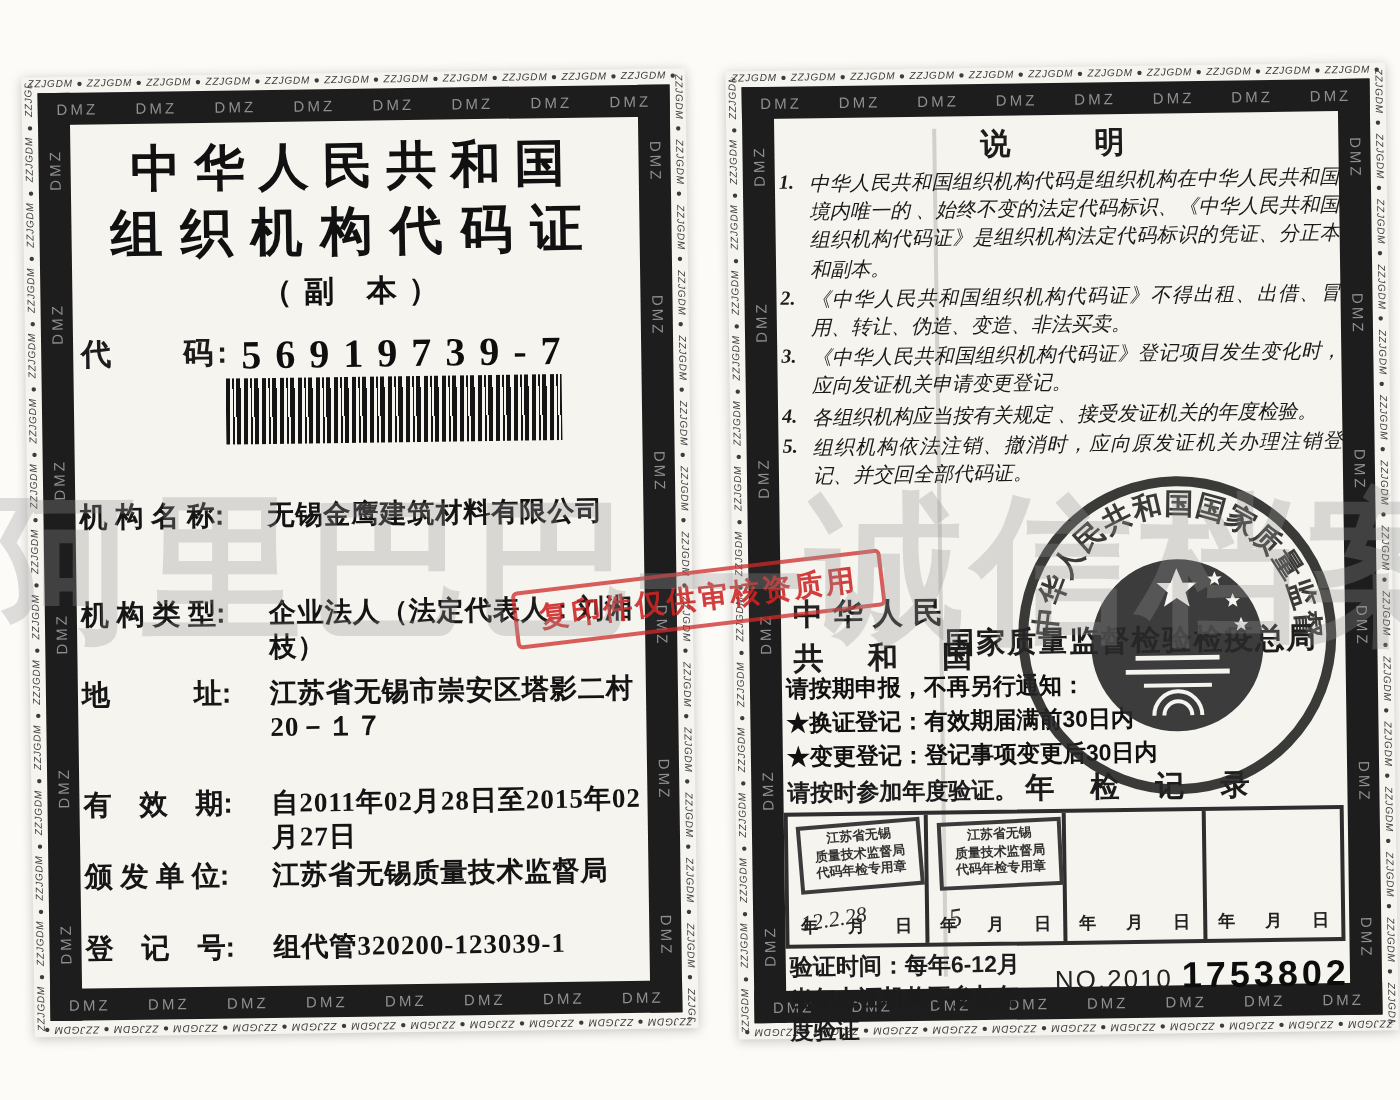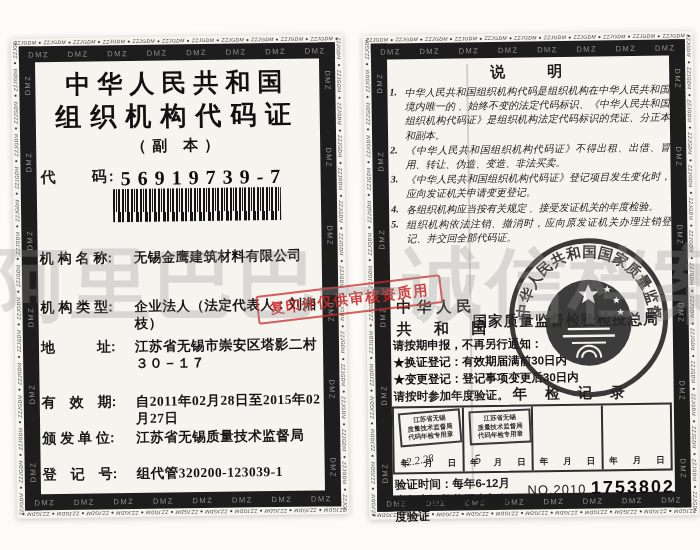--- a/index.html
+++ b/index.html
@@ -172,21 +172,21 @@
         <span class="lbl">机 构 名 称:</span>
         <span class="val">无锡金鹰建筑材料有限公司</span>
       </div>
       <div class="frow r1">
         <span class="lbl">机 构 类 型:</span>
         <span class="val">企业法人（法定代表人：刘湘枝）</span>
       </div>
       <div class="frow r2">
         <span class="lbl">地　　　址:</span>
         <span class="val"><span>江苏省无锡市崇安区塔影二村</span><br>
-        <span>３０－１７</span></span>
+        <span>20－１７</span></span>
       </div>
       <div class="frow r3">
         <span class="lbl">有　效　期:</span>
         <span class="val">自2011年02月28日至2015年02月27日</span>
       </div>
       <div class="frow r4">
         <span class="lbl">颁 发 单 位:</span>
         <span class="val">江苏省无锡质量技术监督局</span>
       </div>
       <div class="frow r5">

